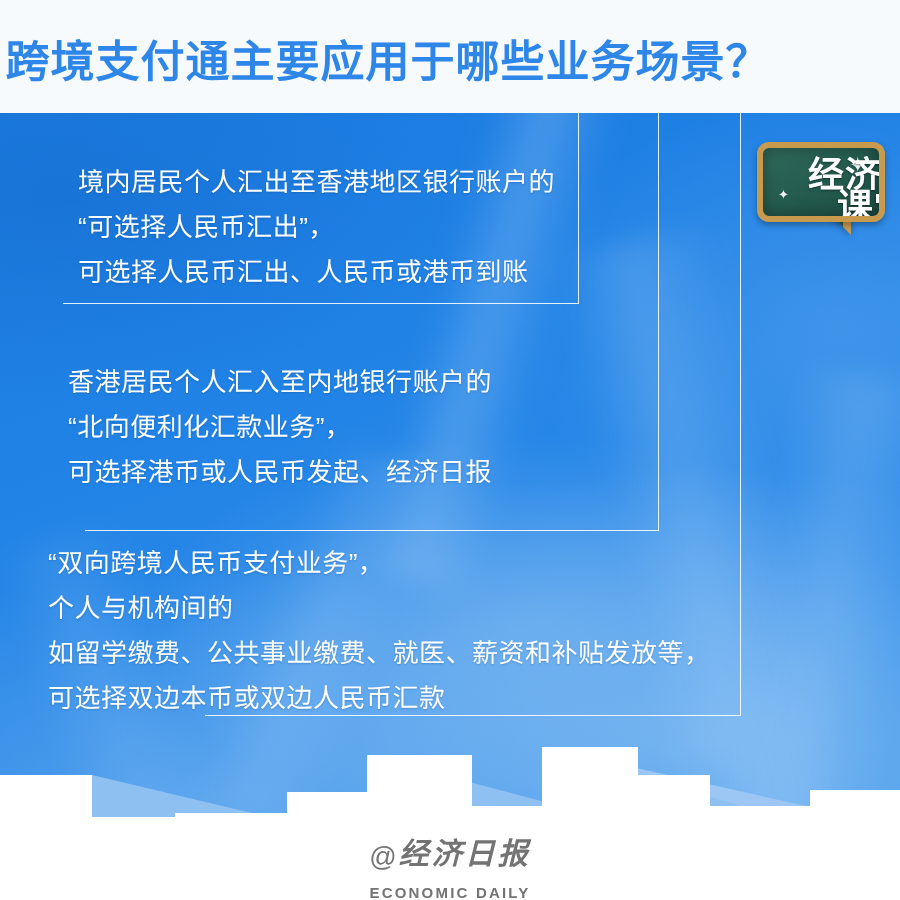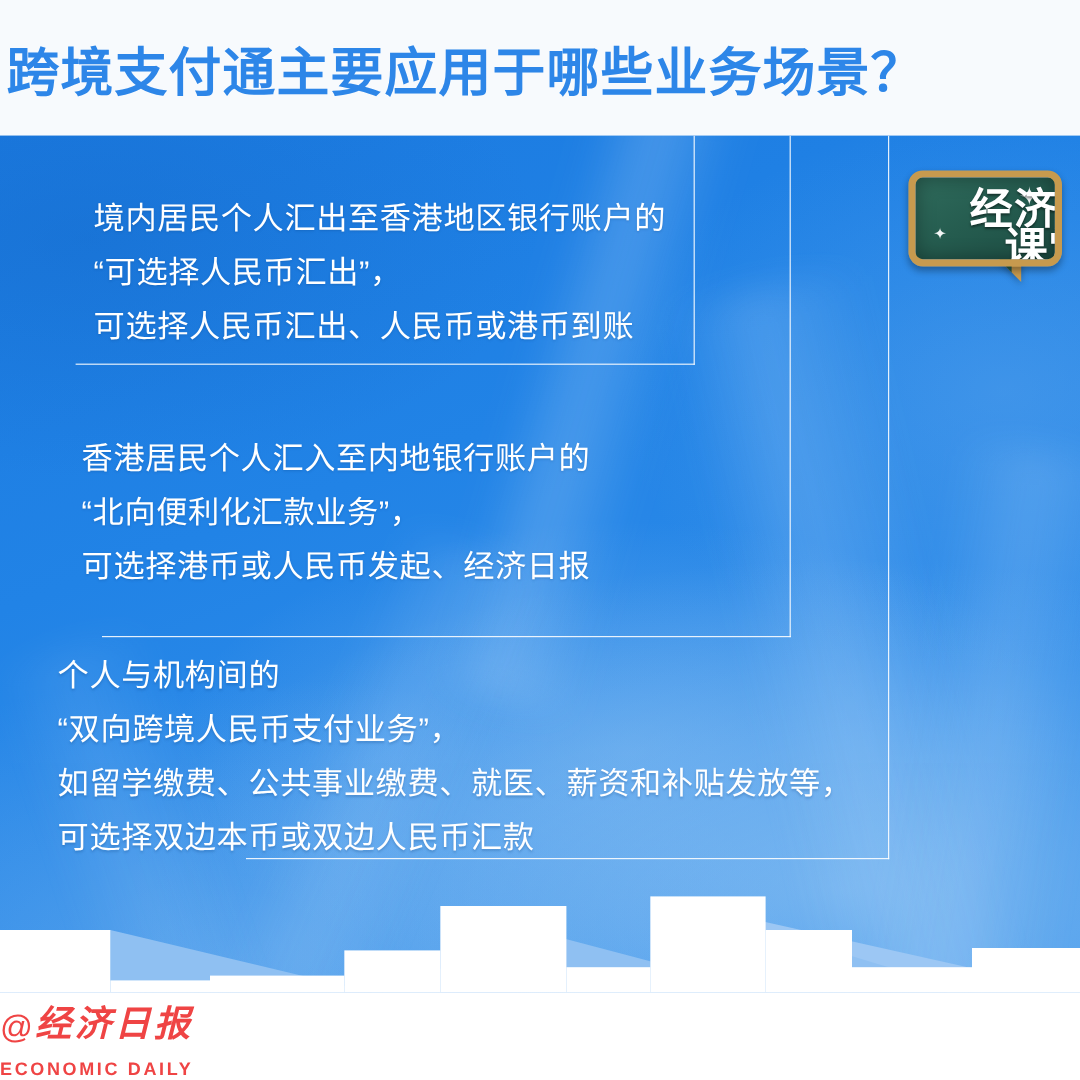--- a/index.html
+++ b/index.html
@@ -162,22 +162,22 @@
   .footer-band {
     position: absolute;
     left: 0; top: 827px;
     width: 900px; height: 73px;
     background: #ffffff;
   }
   .footer-logo {
     position: absolute;
     left: 0; top: 12px;
     width: 900px;
-    text-align: left;
-    color: #ef4444;
+    text-align: center;
+    color: #737373;
     line-height: 1;
   }
   .logo-cn {
     font-size: 30px;
     font-weight: 700;
     font-style: italic;
     letter-spacing: 3px;
     font-family: "Liberation Serif", "DejaVu Serif", serif;
   }
   .logo-at {
@@ -226,22 +226,22 @@
       <p>可选择人民币汇出、人民币或港币到账</p>
     </div>
 
     <div class="block block-2">
       <p>香港居民个人汇入至内地银行账户的</p>
       <p>“北向便利化汇款业务”，</p>
       <p>可选择港币或人民币发起、经济日报</p>
     </div>
 
     <div class="block block-3">
+      <p>“双向跨境人民币支付业务”，</p>
       <p>个人与机构间的</p>
-      <p>“双向跨境人民币支付业务”，</p>
       <p>如留学缴费、公共事业缴费、就医、薪资和补贴发放等，</p>
       <p>可选择双边本币或双边人民币汇款</p>
     </div>
 
     <div class="badge">
       <div class="badge-tail"></div>
       <div class="badge-tail-in"></div>
       <div class="badge-board">
         <span class="badge-spark k1">✦</span>
         <span class="badge-spark k2">✦</span>

